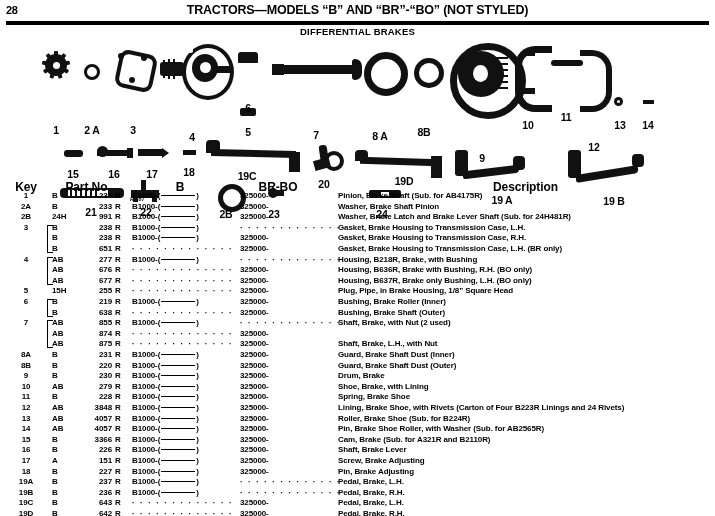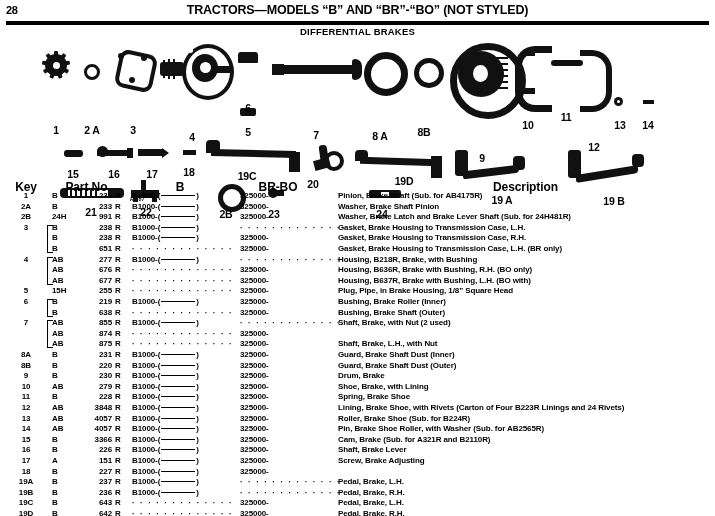--- a/index.html
+++ b/index.html
@@ -270,21 +270,21 @@
         <div class="fignum" style="left: 514px; top: 81px; width: 28px;">10</div>
         <div class="fignum" style="left: 552px; top: 73px; width: 28px;">11</div>
         <div class="fignum" style="left: 580px; top: 103px; width: 28px;">12</div>
         <div class="fignum" style="left: 606px; top: 81px; width: 28px;">13</div>
         <div class="fignum" style="left: 634px; top: 81px; width: 28px;">14</div>
         <div class="fignum" style="left: 59px; top: 130px; width: 28px;">15</div>
         <div class="fignum" style="left: 100px; top: 130px; width: 28px;">16</div>
         <div class="fignum" style="left: 138px; top: 130px; width: 28px;">17</div>
         <div class="fignum" style="left: 175px; top: 128px; width: 28px;">18</div>
         <div class="fignum" style="left: 233px; top: 132px; width: 28px;">19C</div>
-        <div class="fignum" style="left: 299px; top: 140px; width: 28px;">20</div>
+        <div class="fignum" style="left: 310px; top: 140px; width: 28px;">20</div>
         <div class="fignum" style="left: 390px; top: 137px; width: 28px;">19D</div>
         <div class="fignum" style="left: 488px; top: 156px; width: 28px;">19 A</div>
         <div class="fignum" style="left: 600px; top: 157px; width: 28px;">19 B</div>
         <div class="fignum" style="left: 77px; top: 168px; width: 28px;">21</div>
         <div class="fignum" style="left: 132px; top: 168px; width: 28px;">22</div>
         <div class="fignum" style="left: 212px; top: 170px; width: 28px;">2B</div>
         <div class="fignum" style="left: 260px; top: 170px; width: 28px;">23</div>
         <div class="fignum" style="left: 368px; top: 170px; width: 28px;">24</div>
       </div>
   </div>
@@ -374,21 +374,21 @@
           <div class="c-desc">Housing, B636R, Brake with Bushing, R.H. (BO only)</div>
           <div class="brk" style="left: 47px; top: 0px; height: 11px; border-top: 0px; border-bottom: 0px;"></div>
         </div>
         <div class="row" style="top: 95.8px;">
           <div class="c-key"></div>
           <div class="c-pfx">AB</div>
           <div class="c-num">677</div>
           <div class="c-suf">R</div>
           <div class="c-b dots">· · · · · · · · · · · · ·</div>
           <div class="c-br">325000-</div>
-          <div class="c-desc">Housing, B637R, Brake with Bushing, L.H. (BO with)</div>
+          <div class="c-desc">Housing, B637R, Brake only Bushing, L.H. (BO only)</div>
           <div class="brk" style="left: 47px; top: -1px; height: 9px; border-top: 0px;"></div>
         </div>
         <div class="row" style="top: 106.4px;">
           <div class="c-key">5</div>
           <div class="c-pfx">15H</div>
           <div class="c-num">255</div>
           <div class="c-suf">R</div>
           <div class="c-b dots">· · · · · · · · · · · · ·</div>
           <div class="c-br">325000-</div>
           <div class="c-desc">Plug, Pipe, in Brake Housing, 1/8” Square Head</div>
@@ -541,20 +541,21 @@
           <div class="c-br">325000-</div>
           <div class="c-desc">Screw, Brake Adjusting</div>
         </div>
         <div class="row" style="top: 286.6px;">
           <div class="c-key">18</div>
           <div class="c-pfx">B</div>
           <div class="c-num">227</div>
           <div class="c-suf">R</div>
           <div class="c-b"><span class="bbox">B1000-(<span class="lead"></span>)</span></div>
           <div class="c-br">325000-</div>
+          <div class="c-desc">Pin, Brake Adjusting</div>
         </div>
         <div class="row" style="top: 297.2px;">
           <div class="c-key">19A</div>
           <div class="c-pfx">B</div>
           <div class="c-num">237</div>
           <div class="c-suf">R</div>
           <div class="c-b"><span class="bbox">B1000-(<span class="lead"></span>)</span></div>
           <div class="c-br dots">· · · · · · · · · · · · ·</div>
           <div class="c-desc">Pedal, Brake, L.H.</div>
         </div>

